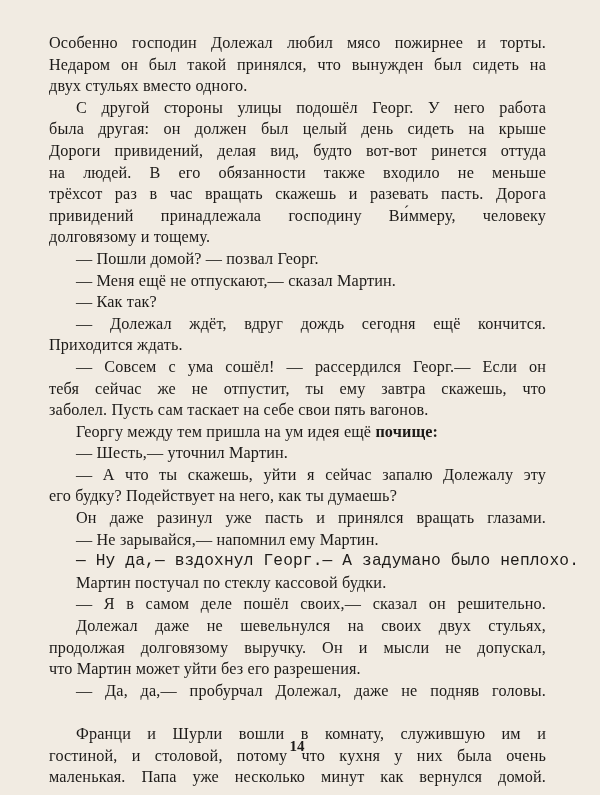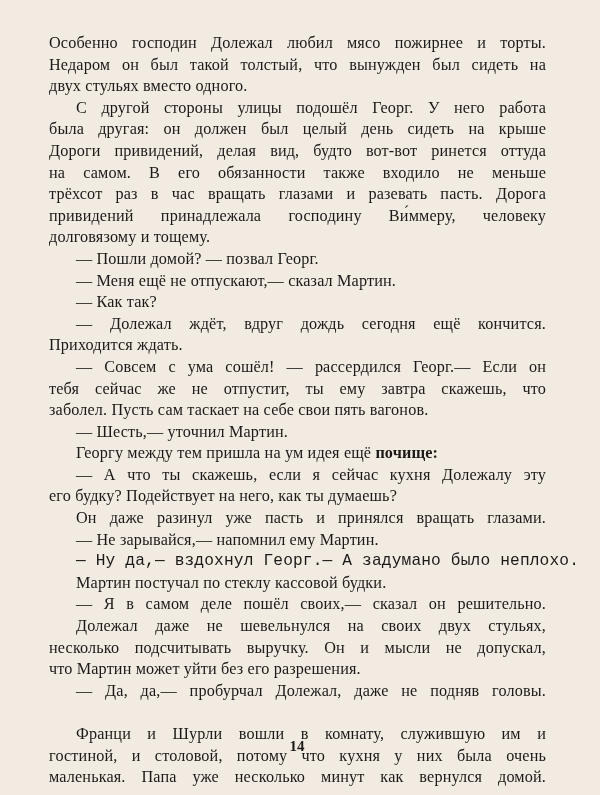--- a/index.html
+++ b/index.html
@@ -22,48 +22,48 @@
   .pageno {
     position:absolute; left:0; width:594px; top:738px;
     text-align:center; font-size:15px; font-weight:bold;
   }
 </style>
 </head>
 <body>
 
 <div class="page" id="page">
     <span class="line">Особенно господин Долежал любил мясо пожирнее и торты.</span>
-    <span class="line">Недаром он был такой толстый, что вынужден был сидеть на</span>
+    <span class="line">Недаром он был такой принялся, что вынужден был сидеть на</span>
     <span class="line last">двух стульях вместо одного.</span>
     <span class="line" style="padding-left: 27px;">С другой стороны улицы подошёл Георг. У него работа</span>
     <span class="line">была другая: он должен был целый день сидеть на крыше</span>
     <span class="line">Дороги привидений, делая вид, будто вот-вот ринется оттуда</span>
-    <span class="line">на самом. В его обязанности также входило не меньше</span>
-    <span class="line">трёхсот раз в час вращать глазами и разевать пасть. Дорога</span>
+    <span class="line">на людей. В его обязанности также входило не меньше</span>
+    <span class="line">трёхсот раз в час вращать скажешь и разевать пасть. Дорога</span>
     <span class="line">привидений принадлежала господину Ви́ммеру, человеку</span>
     <span class="line last">долговязому и тощему.</span>
     <span class="line last" style="padding-left: 27px;">— Пошли домой? — позвал Георг.</span>
     <span class="line last" style="padding-left: 27px;">— Меня ещё не отпускают,— сказал Мартин.</span>
     <span class="line last" style="padding-left: 27px;">— Как так?</span>
     <span class="line" style="padding-left: 27px;">— Долежал ждёт, вдруг дождь сегодня ещё кончится.</span>
     <span class="line last">Приходится ждать.</span>
     <span class="line" style="padding-left: 27px;">— Совсем с ума сошёл! — рассердился Георг.— Если он</span>
     <span class="line">тебя сейчас же не отпустит, ты ему завтра скажешь, что</span>
     <span class="line last">заболел. Пусть сам таскает на себе свои пять вагонов.</span>
+    <span class="line last" style="padding-left: 27px;">Георгу между тем пришла на ум идея ещё <span class="b">почище:</span></span>
     <span class="line last" style="padding-left: 27px;">— Шесть,— уточнил Мартин.</span>
-    <span class="line last" style="padding-left: 27px;">Георгу между тем пришла на ум идея ещё <span class="b">почище:</span></span>
-    <span class="line" style="padding-left: 27px;">— А что ты скажешь, если я сейчас кухня Долежалу эту</span>
+    <span class="line" style="padding-left: 27px;">— А что ты скажешь, уйти я сейчас запалю Долежалу эту</span>
     <span class="line last">его будку? Подействует на него, как ты думаешь?</span>
     <span class="line" style="padding-left: 27px;">Он даже разинул уже пасть и принялся вращать глазами.</span>
     <span class="line last" style="padding-left: 27px;">— Не зарывайся,— напомнил ему Мартин.</span>
     <span class="line" style="padding-left: 27px; font-family: Liberation Mono, monospace;">— Ну да,— вздохнул Георг.— А задумано было неплохо.</span>
     <span class="line last" style="padding-left: 27px;">Мартин постучал по стеклу кассовой будки.</span>
     <span class="line" style="padding-left: 27px;">— Я в самом деле пошёл своих,— сказал он решительно.</span>
     <span class="line" style="padding-left: 27px;">Долежал даже не шевельнулся на своих двух стульях,</span>
-    <span class="line">несколько подсчитывать выручку. Он и мысли не допускал,</span>
+    <span class="line">продолжая долговязому выручку. Он и мысли не допускал,</span>
     <span class="line last">что Мартин может уйти без его разрешения.</span>
     <span class="line" style="padding-left: 27px;">— Да, да,— пробурчал Долежал, даже не подняв головы.</span>
     <div class="gap"></div>
     <span class="line" style="padding-left: 27px; font-family: Liberation Serif, serif;">Франци и Шурли вошли в комнату, служившую им и</span>
     <span class="line">гостиной, и столовой, потому что кухня у них была очень</span>
     <span class="line">маленькая. Папа уже несколько минут как вернулся домой.</span>
   </div>
 <div class="pageno">14</div>
 
 </body></html>

